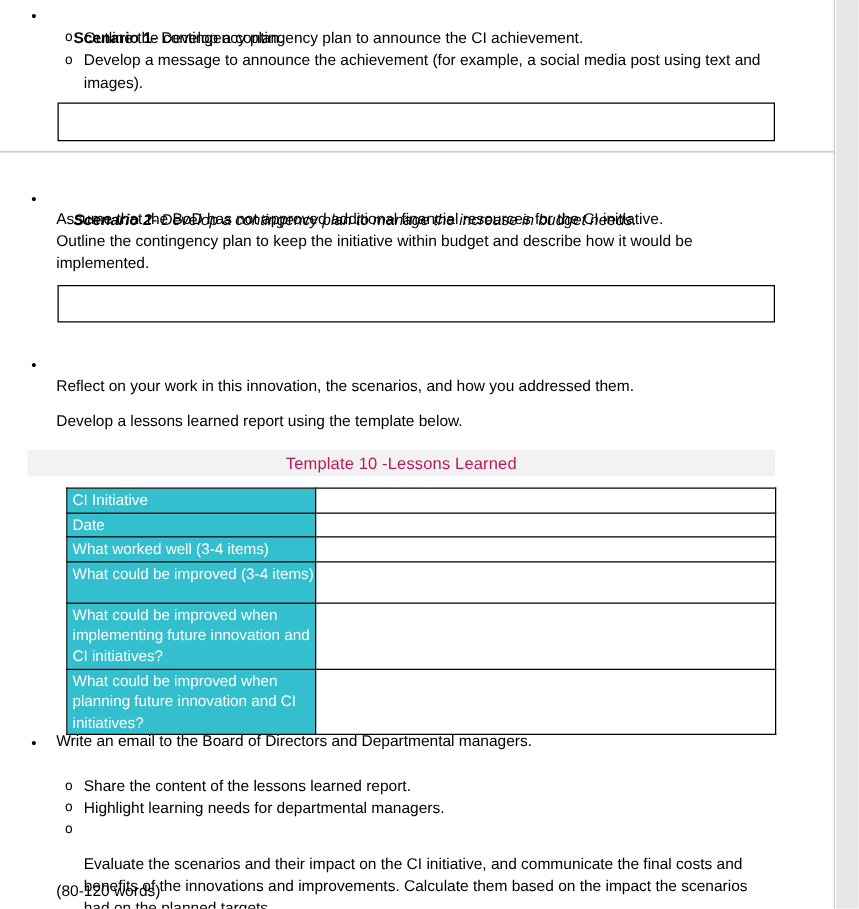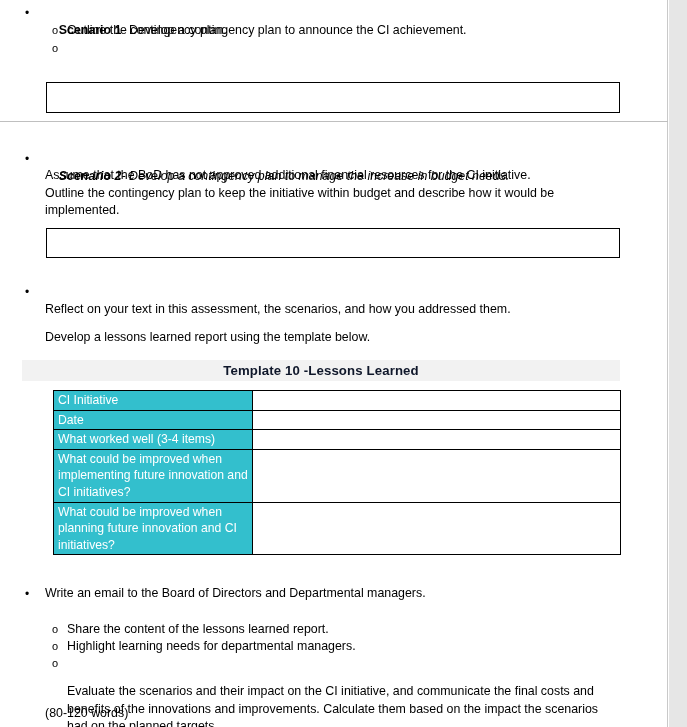--- a/index.html
+++ b/index.html
@@ -83,22 +83,22 @@
   .tpl-band {
     position: absolute;
     box-sizing: border-box;
     background: #f2f2f2;
     display: flex;
     align-items: center;
     justify-content: center;
   }
   .tpl-band span {
     font-size: 13.2px;
-    font-weight: bold;
-    color: #0f172a;
+    font-weight: normal;
+    color: #be185d;
     letter-spacing: 0.01em;
   }
 
   
   .ll-table {
     position: absolute;
     border-collapse: collapse;
     table-layout: fixed;
     border-radius: 30px;
   }
@@ -130,34 +130,35 @@
 
   <span class="mark-disc" style="left:25px; top:5px;">•</span>
   <div class="body-text" style="left:45px; top:4px; width:600px;">
     <span class="b">Scenario 1</span><span>- Develop a contingency plan to announce the CI achievement.</span>
   </div>
 
   <span class="mark-circ" style="left:52px; top:22px;">o</span>
   <div class="body-text" style="left:67px; top:22px; width:560px;">Outline the contingency plan.</div>
 
   <span class="mark-circ" style="left:52px; top:40px;">o</span>
+  <div class="body-text" style="left:67px; top:40px; width:555px;">Develop a message to announce the achievement (for example, a social media post using text and images).</div>
 
   <div class="answer-box" style="left:46px; top:82px; width:574px; height:31px;"></div>
 
   <span class="mark-disc" style="left:25px; top:151px;">•</span>
   <div class="body-text" style="left:45px; top:150px; width:600px;font-style:italic;">
     <span class="b">Scenario 2</span><span>- Develop a contingency plan to manage the increase in budget needs.</span>
   </div>
   <div class="body-text" style="left:45px; top:167px; width:560px;">Assume that the BoD has not approved additional financial resources for the CI initiative.
 Outline the contingency plan to keep the initiative within budget and describe how it would be implemented.</div>
 
   <div class="answer-box" style="left:46px; top:228px; width:574px; height:30px;"></div>
 
   <span class="mark-disc" style="left:25px; top:284px;">•</span>
-  <div class="body-text" style="left:45px; top:301px; width:570px;">Reflect on your text in this assessment, the scenarios, and how you addressed them.</div>
+  <div class="body-text" style="left:45px; top:301px; width:570px;">Reflect on your work in this innovation, the scenarios, and how you addressed them.</div>
   <div class="body-text" style="left:45px; top:329px; width:570px;">Develop a lessons learned report using the template below.</div>
 
   <div class="tpl-band" style="left:22px; top:360px; width:598px; height:21px;">
     <span>Template 10 -Lessons Learned</span>
   </div>
 
   <table class="ll-table" style="left:53px; top:390px; width:567px;">
     <colgroup>
       <col style="width:199px;">
       <col style="width:368px;">
@@ -169,20 +170,24 @@
       </tr>
       <tr>
         <td class="lbl">Date</td>
         <td class="val" style="height:15px;"></td>
       </tr>
       <tr>
         <td class="lbl">What worked well (3-4 items)</td>
         <td class="val" style="height:15px;"></td>
       </tr>
       <tr>
+        <td class="lbl">What could be improved (3-4 items)</td>
+        <td class="val" style="height:32px;"></td>
+      </tr>
+      <tr>
         <td class="lbl">What could be improved when implementing future innovation and CI initiatives?</td>
         <td class="val" style="height:49px;"></td>
       </tr>
       <tr>
         <td class="lbl">What could be improved when planning future innovation and CI initiatives?</td>
         <td class="val" style="height:49px;"></td>
       </tr>
     </tbody>
   </table>
 

